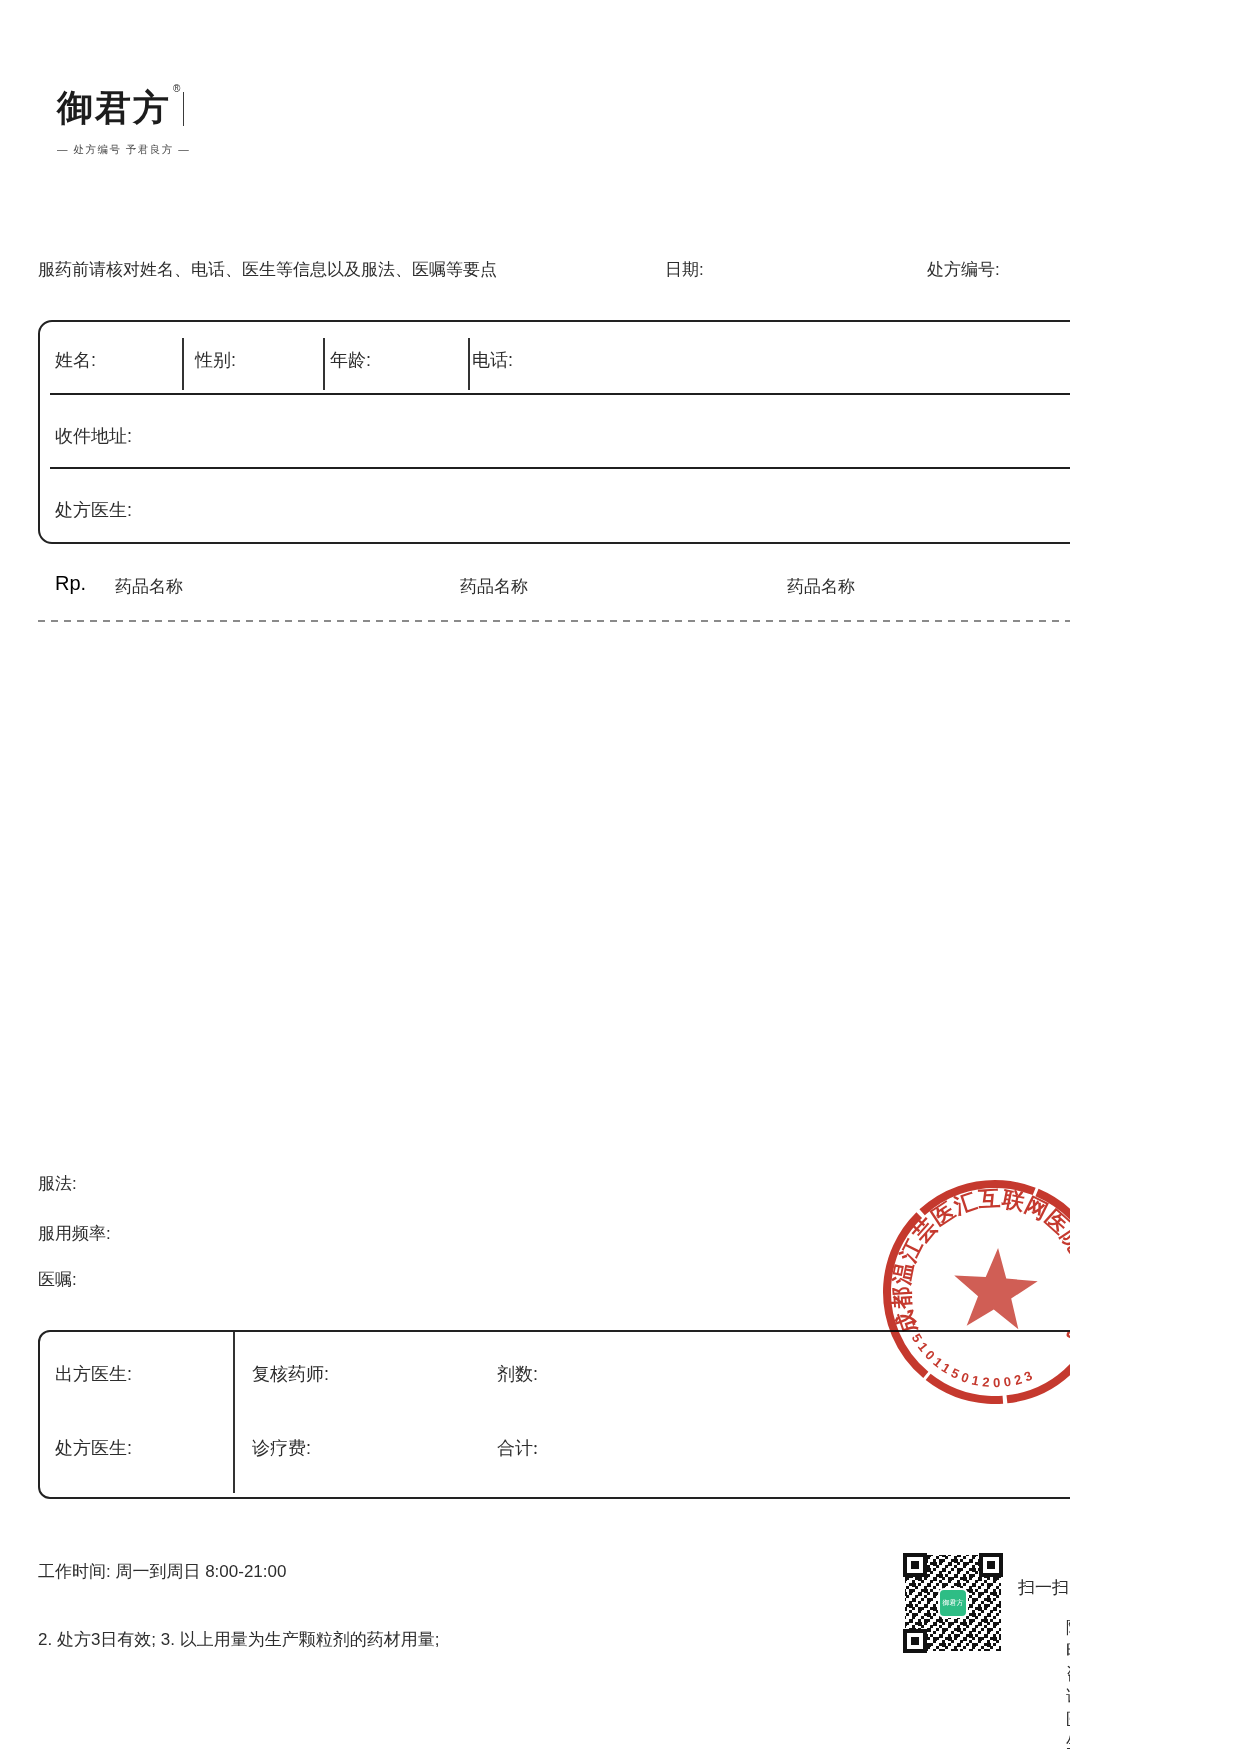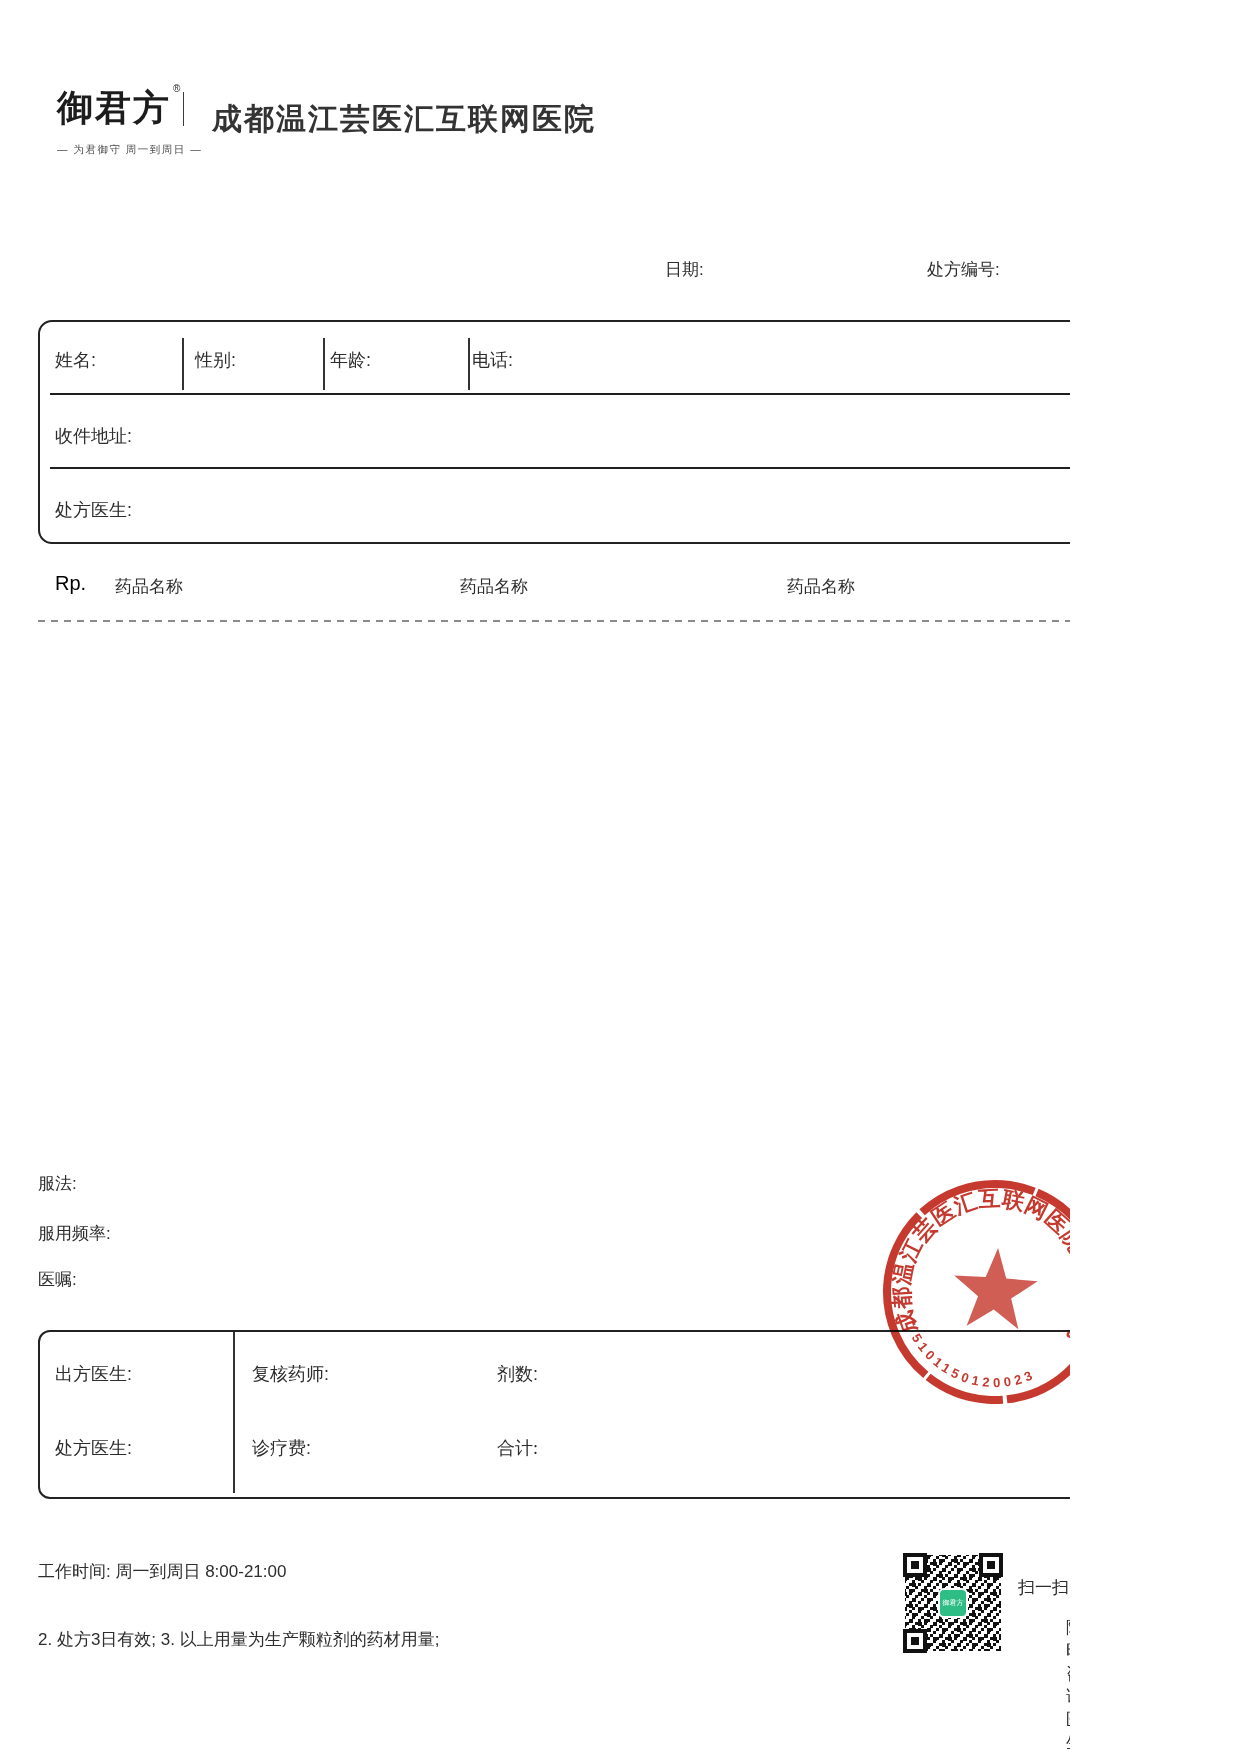--- a/index.html
+++ b/index.html
@@ -25,24 +25,24 @@
 <body>
 
 <div class="page">
 
   <div class="abs" style="left:57px;top:84px;">
     <div class="logo-row">
       <span class="logo-text">御君方</span>
       <span class="logo-reg">®</span>
       <span class="logo-vbar"></span>
     </div>
-    <div class="logo-tagline">— 为君御守  周一到周日 —</div>
+    <div class="logo-tagline">— 处方编号  予君良方 —</div>
   </div>
-  <div class="abs page-title" style="left:212px;top:99px;">成都温江芸医汇互联网医院</div>
 
+  <div class="abs lbl17" style="left:38px;top:258px;">服药前请核对姓名、电话、医生等信息以及服法、医嘱等要点</div>
   <div class="abs lbl17" style="left:665px;top:258px;">日期:</div>
   <div class="abs lbl17" style="left:927px;top:258px;">处方编号:</div>
 
   <div class="abs box" style="left:38px;top:320px;width:1067px;height:220px;"></div>
   <div class="abs lbl" style="left:55px;top:348px;">姓名:</div>
   <div class="abs lbl" style="left:195px;top:348px;">性别:</div>
   <div class="abs lbl" style="left:330px;top:348px;">年龄:</div>
   <div class="abs lbl" style="left:472px;top:348px;">电话:</div>
   <div class="abs vline" style="left:182px;top:338px;height:52px;"></div>
   <div class="abs vline" style="left:323px;top:338px;height:52px;"></div>

